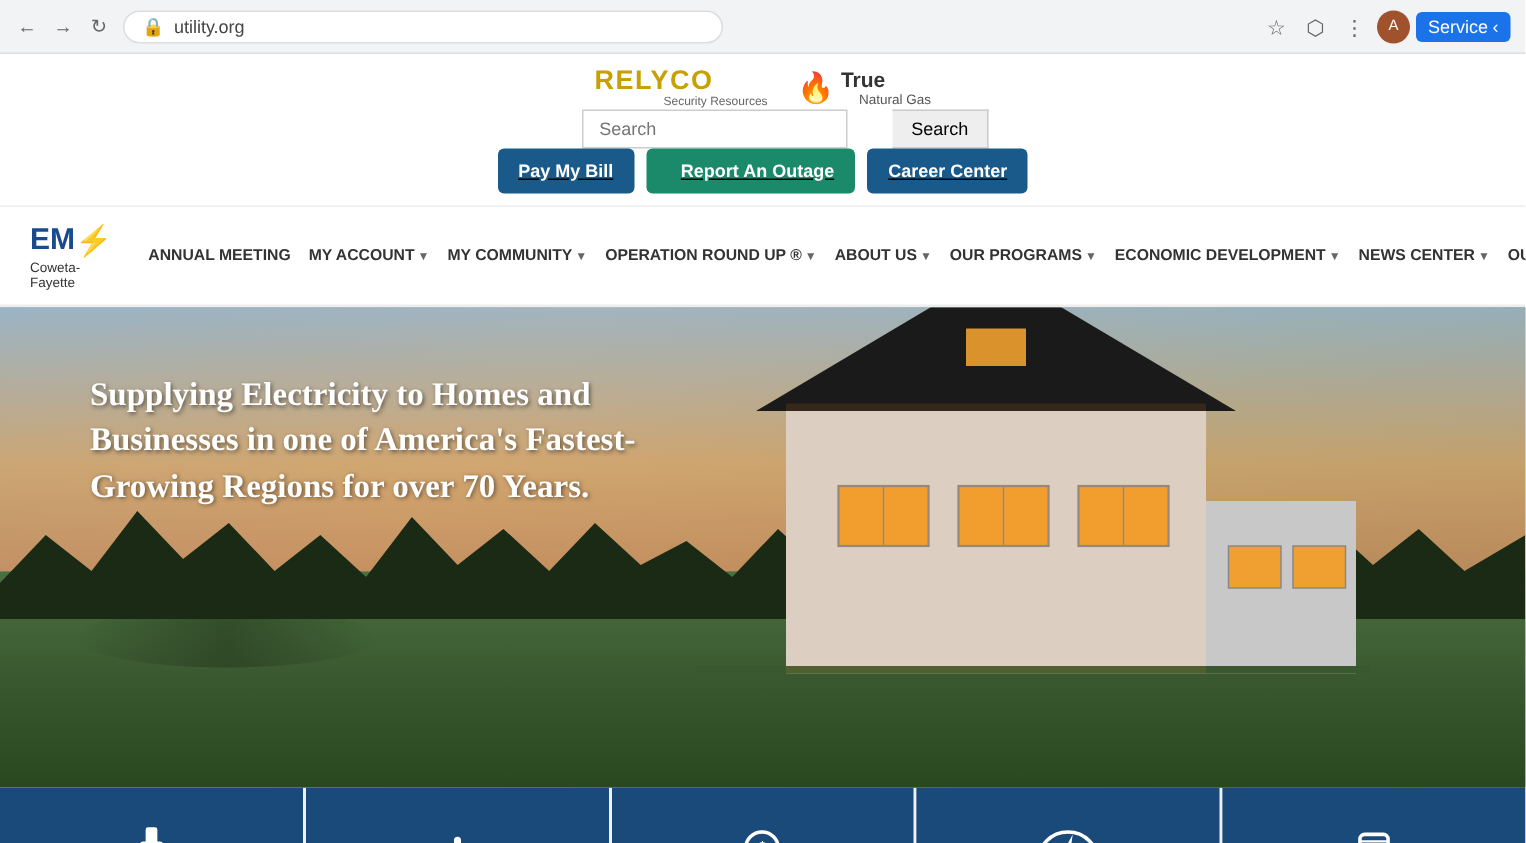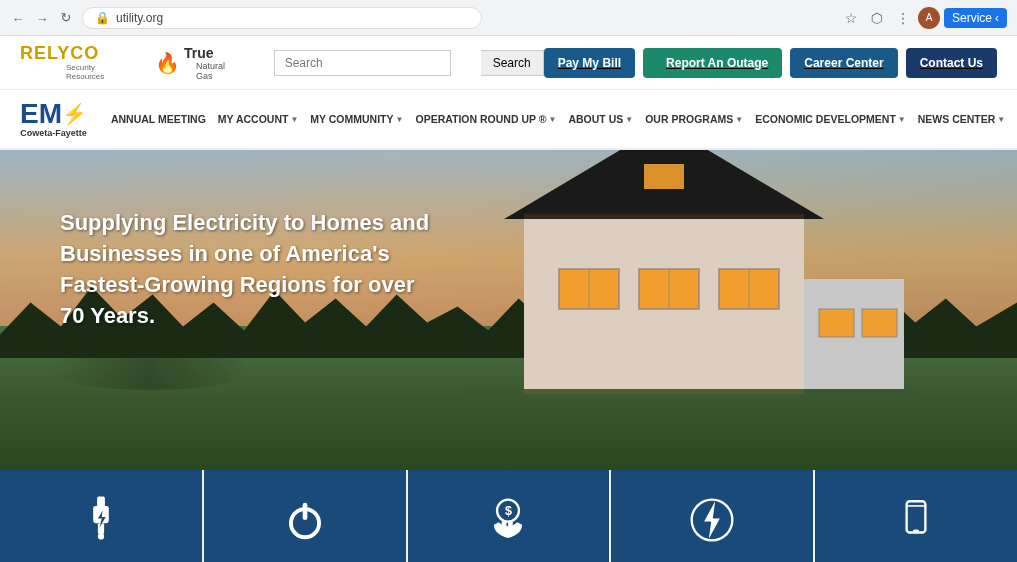--- a/index.html
+++ b/index.html
@@ -74,20 +74,21 @@
     }
 
     
     .partner-bar {
       background: #fff;
       padding: 8px 20px;
       display: flex;
       align-items: center;
       justify-content: space-between;
       border-bottom: 1px solid #eee;
+      flex-direction: column;
     }
     .partner-logos {
       display: flex;
       align-items: center;
       gap: 20px;
     }
     .relyco-logo {
       display: flex;
       flex-direction: column;
       line-height: 1.1;
@@ -160,35 +161,34 @@
       align-items: center;
       gap: 20px;
       border-bottom: 2px solid #eee;
     }
     .emo-logo {
       display: flex;
       align-items: center;
       gap: 0;
     }
     .emo-text {
-      font-size: 28px;
+      font-size: 20px;
       font-weight: bold;
       color: #1a4b8c;
       line-height: 1;
     }
     .emo-lightning {
       color: #e8a000;
       font-size: 20px;
     }
     .emo-sub {
       font-size: 9px;
       color: #333;
-      font-weight: bold;
+      font-weight: normal;
       display: block;
-      text-align: center;
     }
     .nav-items {
       display: flex;
       align-items: center;
       gap: 4px;
       flex: 1;
       flex-wrap: nowrap;
     }
     .nav-item {
       font-size: 10.5px;
@@ -250,24 +250,25 @@
     .hero-house {
       position: absolute;
       right: 15%;
       bottom: 30%;
       width: 400px;
       height: 260px;
     }
 
     .hero-text {
       position: absolute;
-      top: 58px;
+      top: 43px;
       left: 60px;
       color: white;
       text-shadow: 1px 1px 3px rgba(0,0,0,0.5);
+      font-family: Liberation Serif, serif;
     }
     .hero-text h1 {
       font-size: 22px;
       font-weight: bold;
       line-height: 1.4;
       max-width: 380px;
     }
 
     
     .bottom-cards {
@@ -346,21 +347,20 @@
     </div>
   </div>
   <div class="search-group">
     <input type="text" class="search-bar" style="padding: 5px 10px; border: 1px solid rgb(204, 204, 204); font-size: 12px;" placeholder="Search">
     <button class="search-btn">Search</button>
   </div>
   <div class="top-buttons">
     <button class="top-btn btn-blue">Pay My Bill</button>
     <button class="top-btn btn-teal">Report An Outage</button>
     <button class="top-btn btn-blue">Career Center</button>
-    <button class="top-btn btn-navy">Contact Us</button>
   </div>
 </div>
 
 <div class="main-nav">
   <div class="emo-logo">
     <div style="display:flex;flex-direction:column;align-items:center;">
       <div style="display:flex;align-items:center;gap:0;">
         <span class="emo-text">EM</span>
         <span class="emo-lightning">⚡</span>
       </div>

